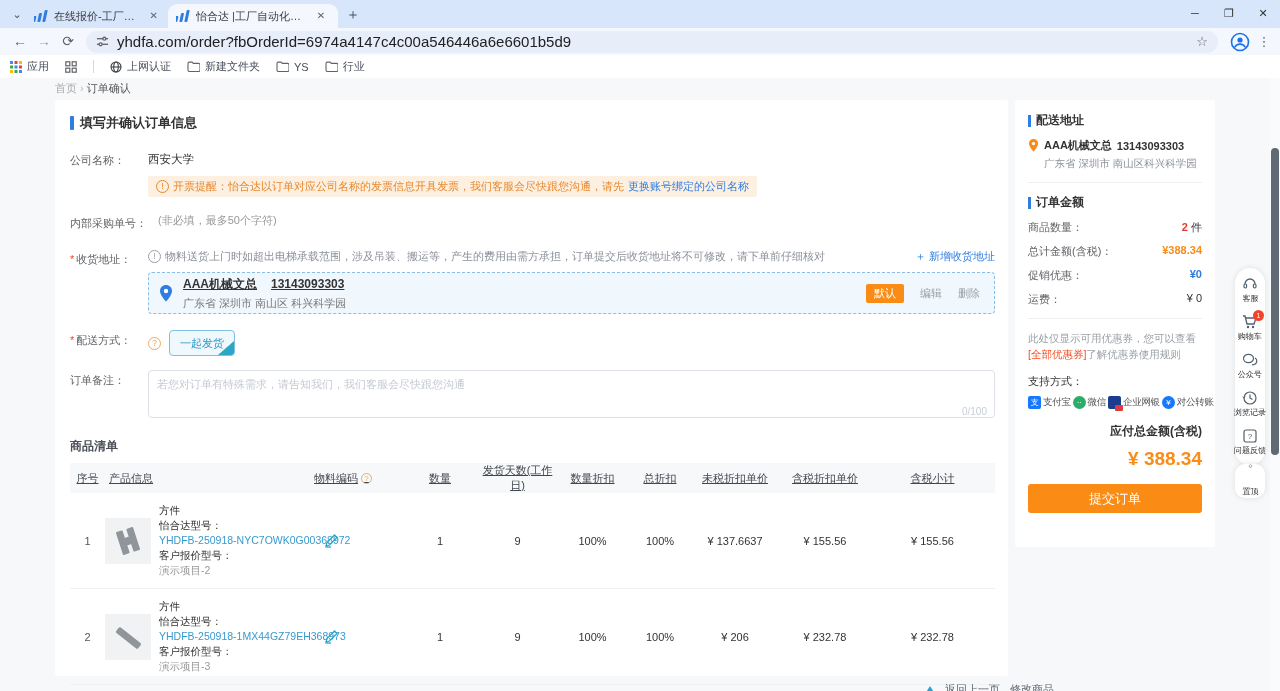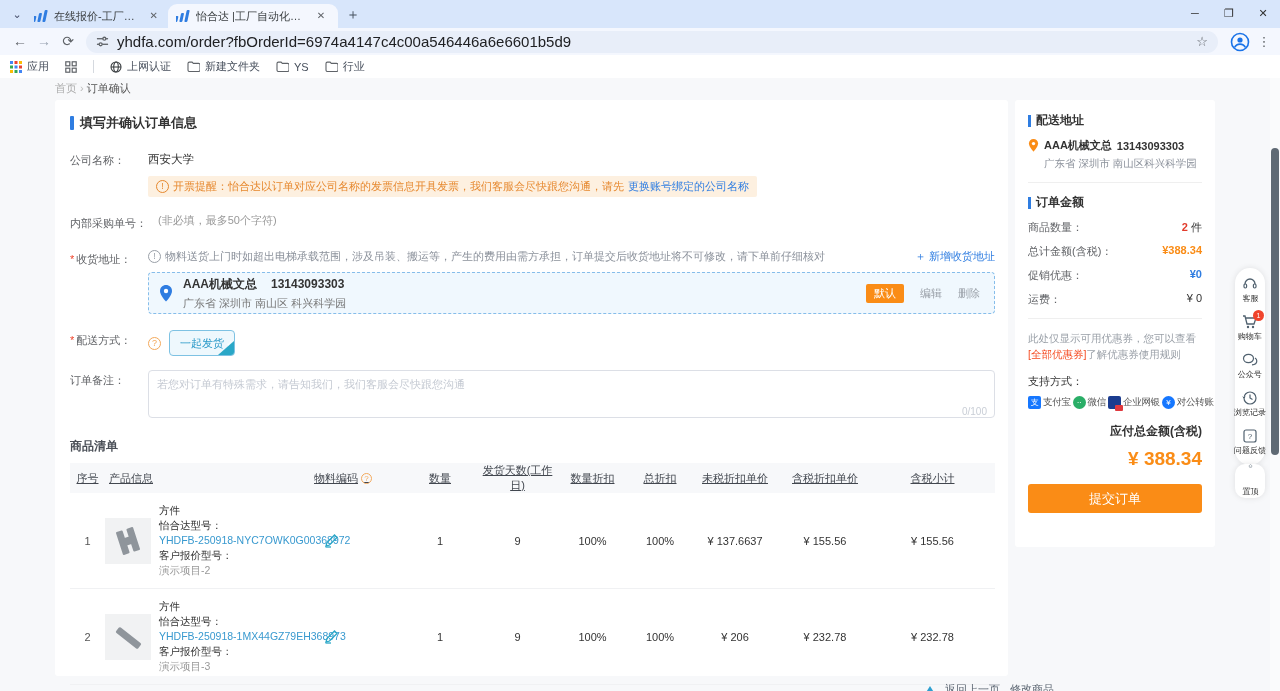--- a/index.html
+++ b/index.html
@@ -54,21 +54,21 @@
 
   .po-input { width:262px; height:25px; border:1px solid #dcdfe6; border-radius:4px; font-size:11px; color:#333; padding:0 8px; background:#fff; outline:none; }
   .po-input::placeholder { color:#bdc2cc; }
   .f-hint { font-size:11px; color:#999; margin-left:10px; }
 
   .addr-note-row { display:flex; justify-content:space-between; align-items:center; font-size:11px; color:#8b919b; }
   .add-addr { color:#2f7de1; font-size:11px; text-decoration:none; white-space:nowrap; margin-left:12px; }
 
   .addr-card { margin-top:8px; border:1px dashed #86bdea; background:#f0f8fe; border-radius:4px; height:42px; display:flex; align-items:center; padding:0 14px 0 10px; }
   .addr-lines { flex:1; min-width:0; margin-left:10px; }
-  .addr-l1 { font-size:12px; color:#333; font-weight:bold; }
+  .addr-l1 { font-size:12px; color:#333; font-weight:bold;text-decoration:underline; }
   .addr-l1 .phone { font-weight:bold; margin-left:14px; }
   .addr-l2 { font-size:11px; color:#777; margin-top:3px; }
   .badge-default { background:#fa8c16; color:#fff; font-size:11px; padding:2px 8px; border-radius:2px; }
   .addr-act { font-size:11px; color:#9aa0a8; margin-left:16px; }
 
   .ship-row { display:flex; align-items:center; gap:8px; }
   .help-ic { width:13px; height:13px; border-radius:50%; border:1px solid #f3a95b; color:#f3a95b; font-size:9px; line-height:11px; text-align:center; flex:none; }
   .ship-btn { position:relative; width:66px; height:26px; border:1px solid #7ec2e3; background:#eef8fd; border-radius:4px; color:#2898c8; font-size:11px; text-align:center; line-height:24px; overflow:hidden; }
   .ship-btn .corner { position:absolute; right:0; bottom:0; width:0; height:0; border-left:16px solid transparent; border-bottom:14px solid #2aa7c7; }
   .ship-btn .ck { position:absolute; right:1px; bottom:-1px; color:#fff; font-size:8px; z-index:1; }

